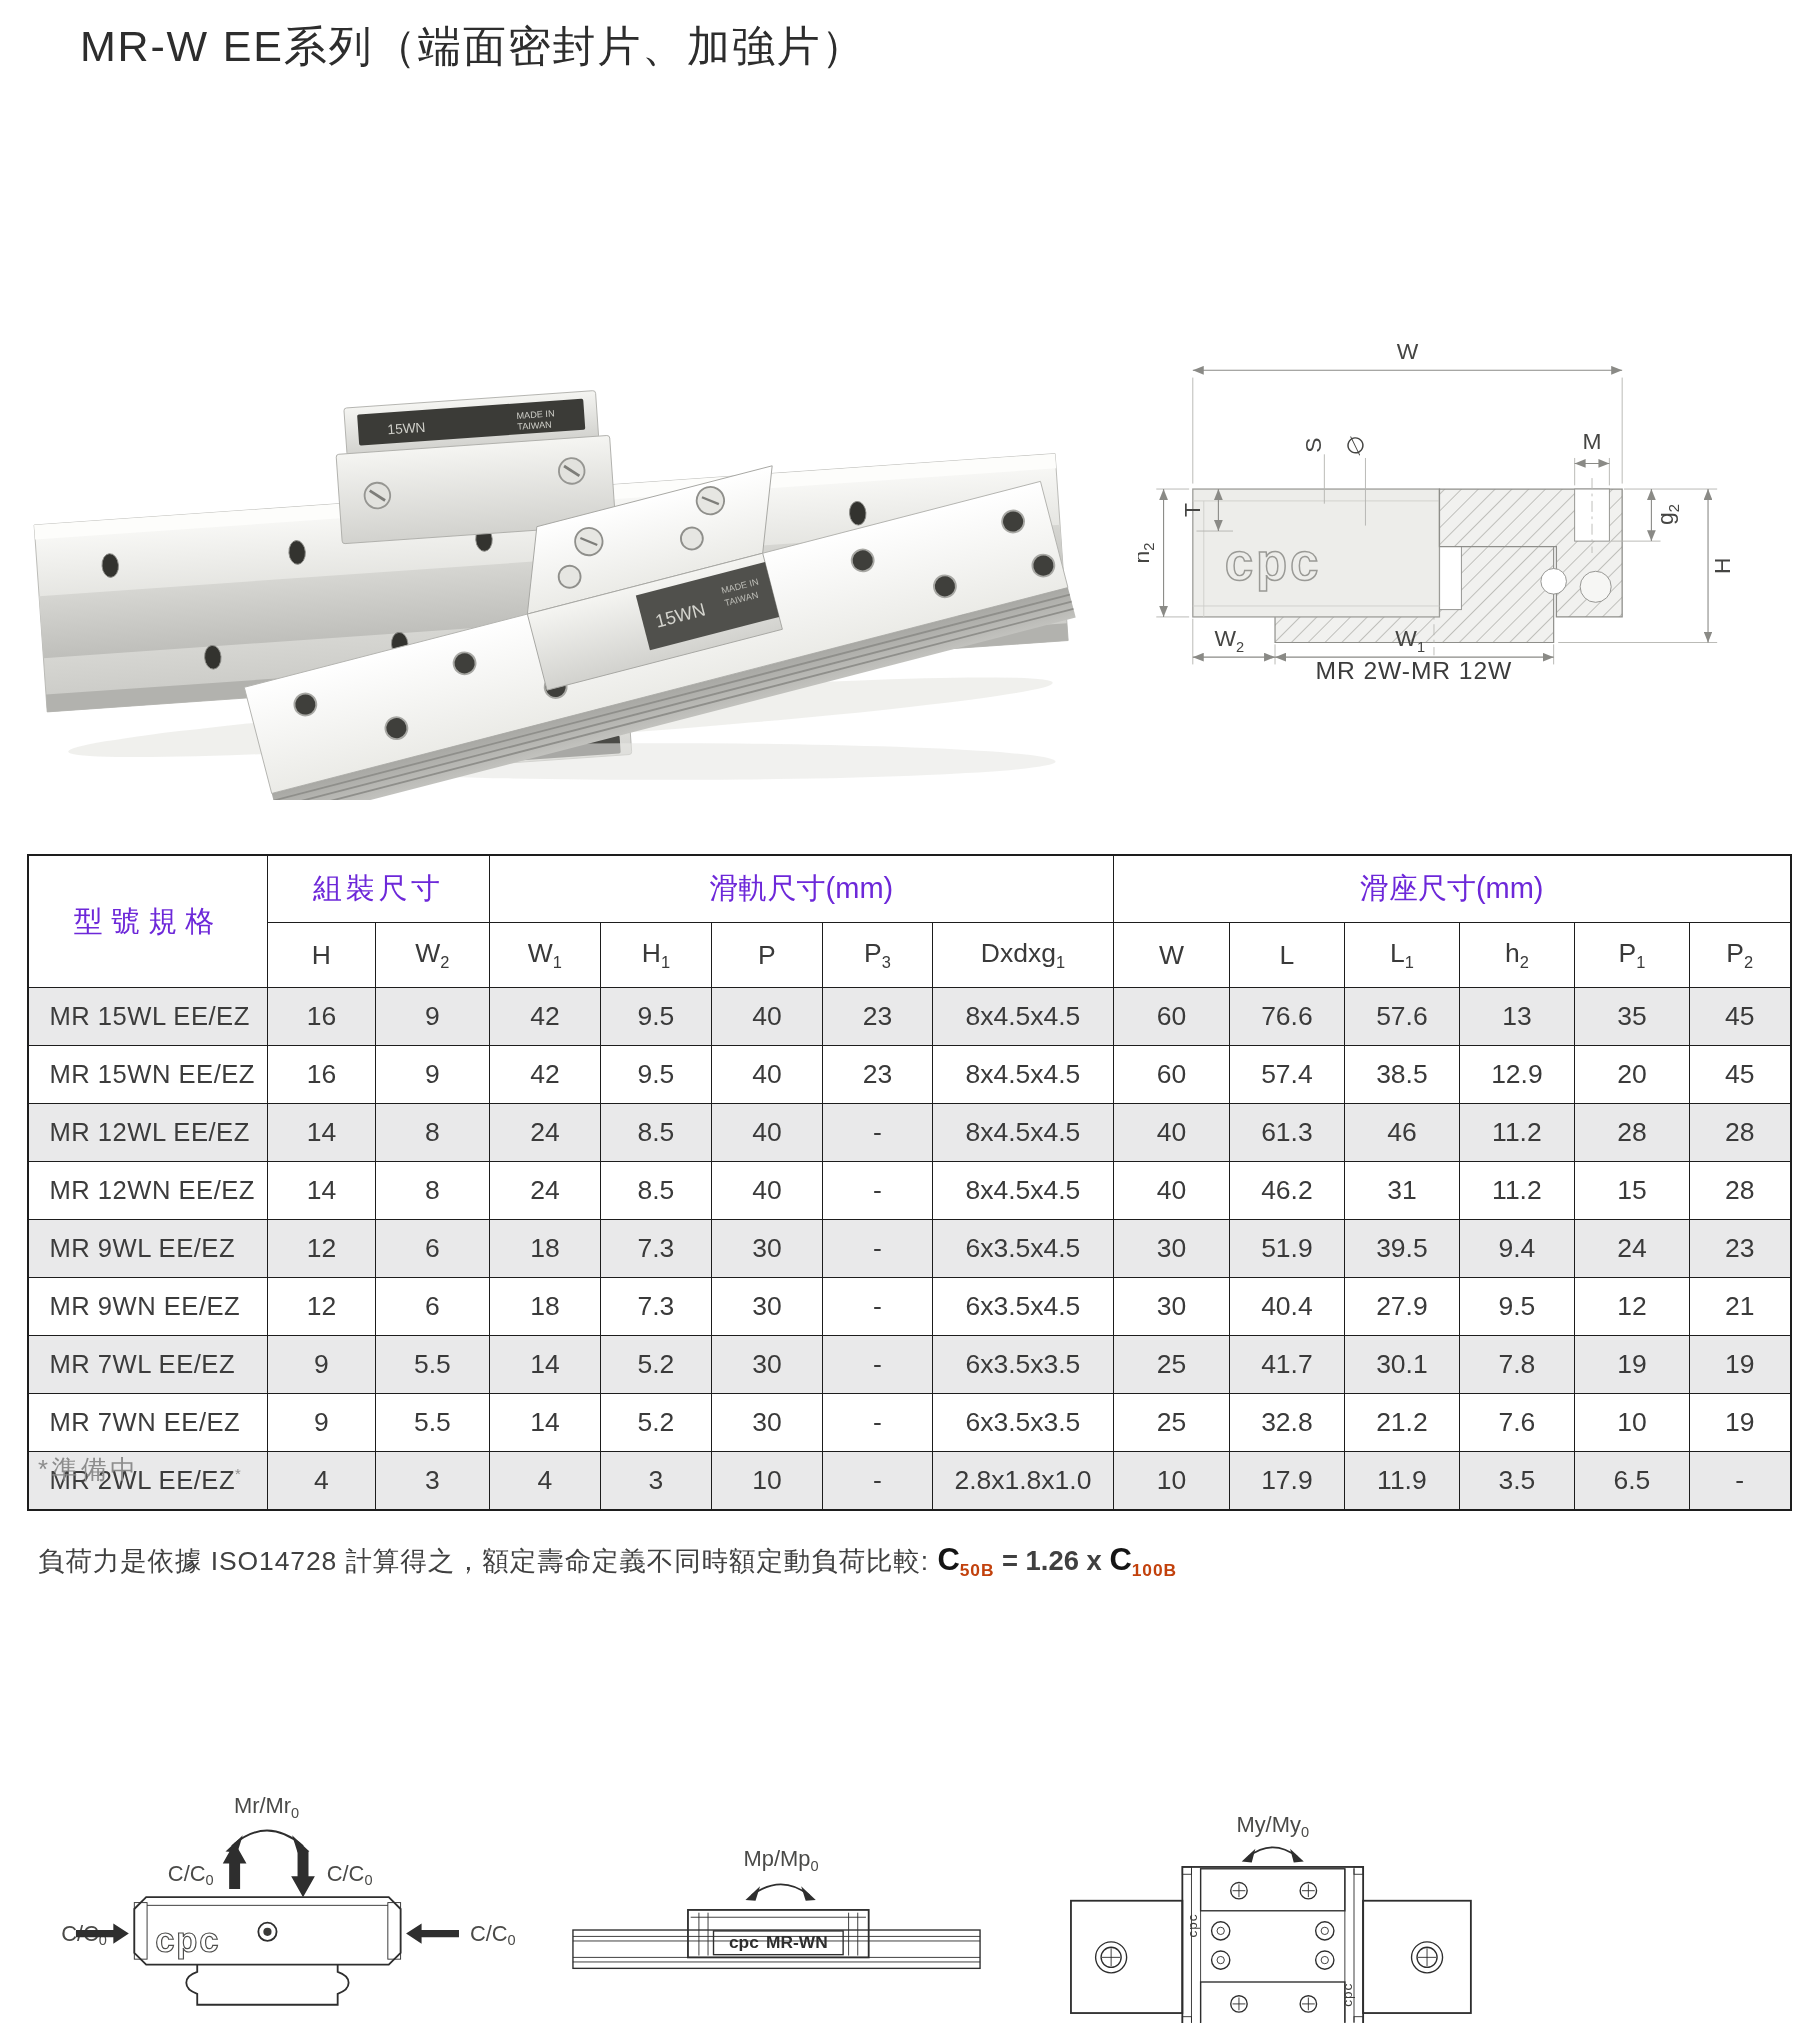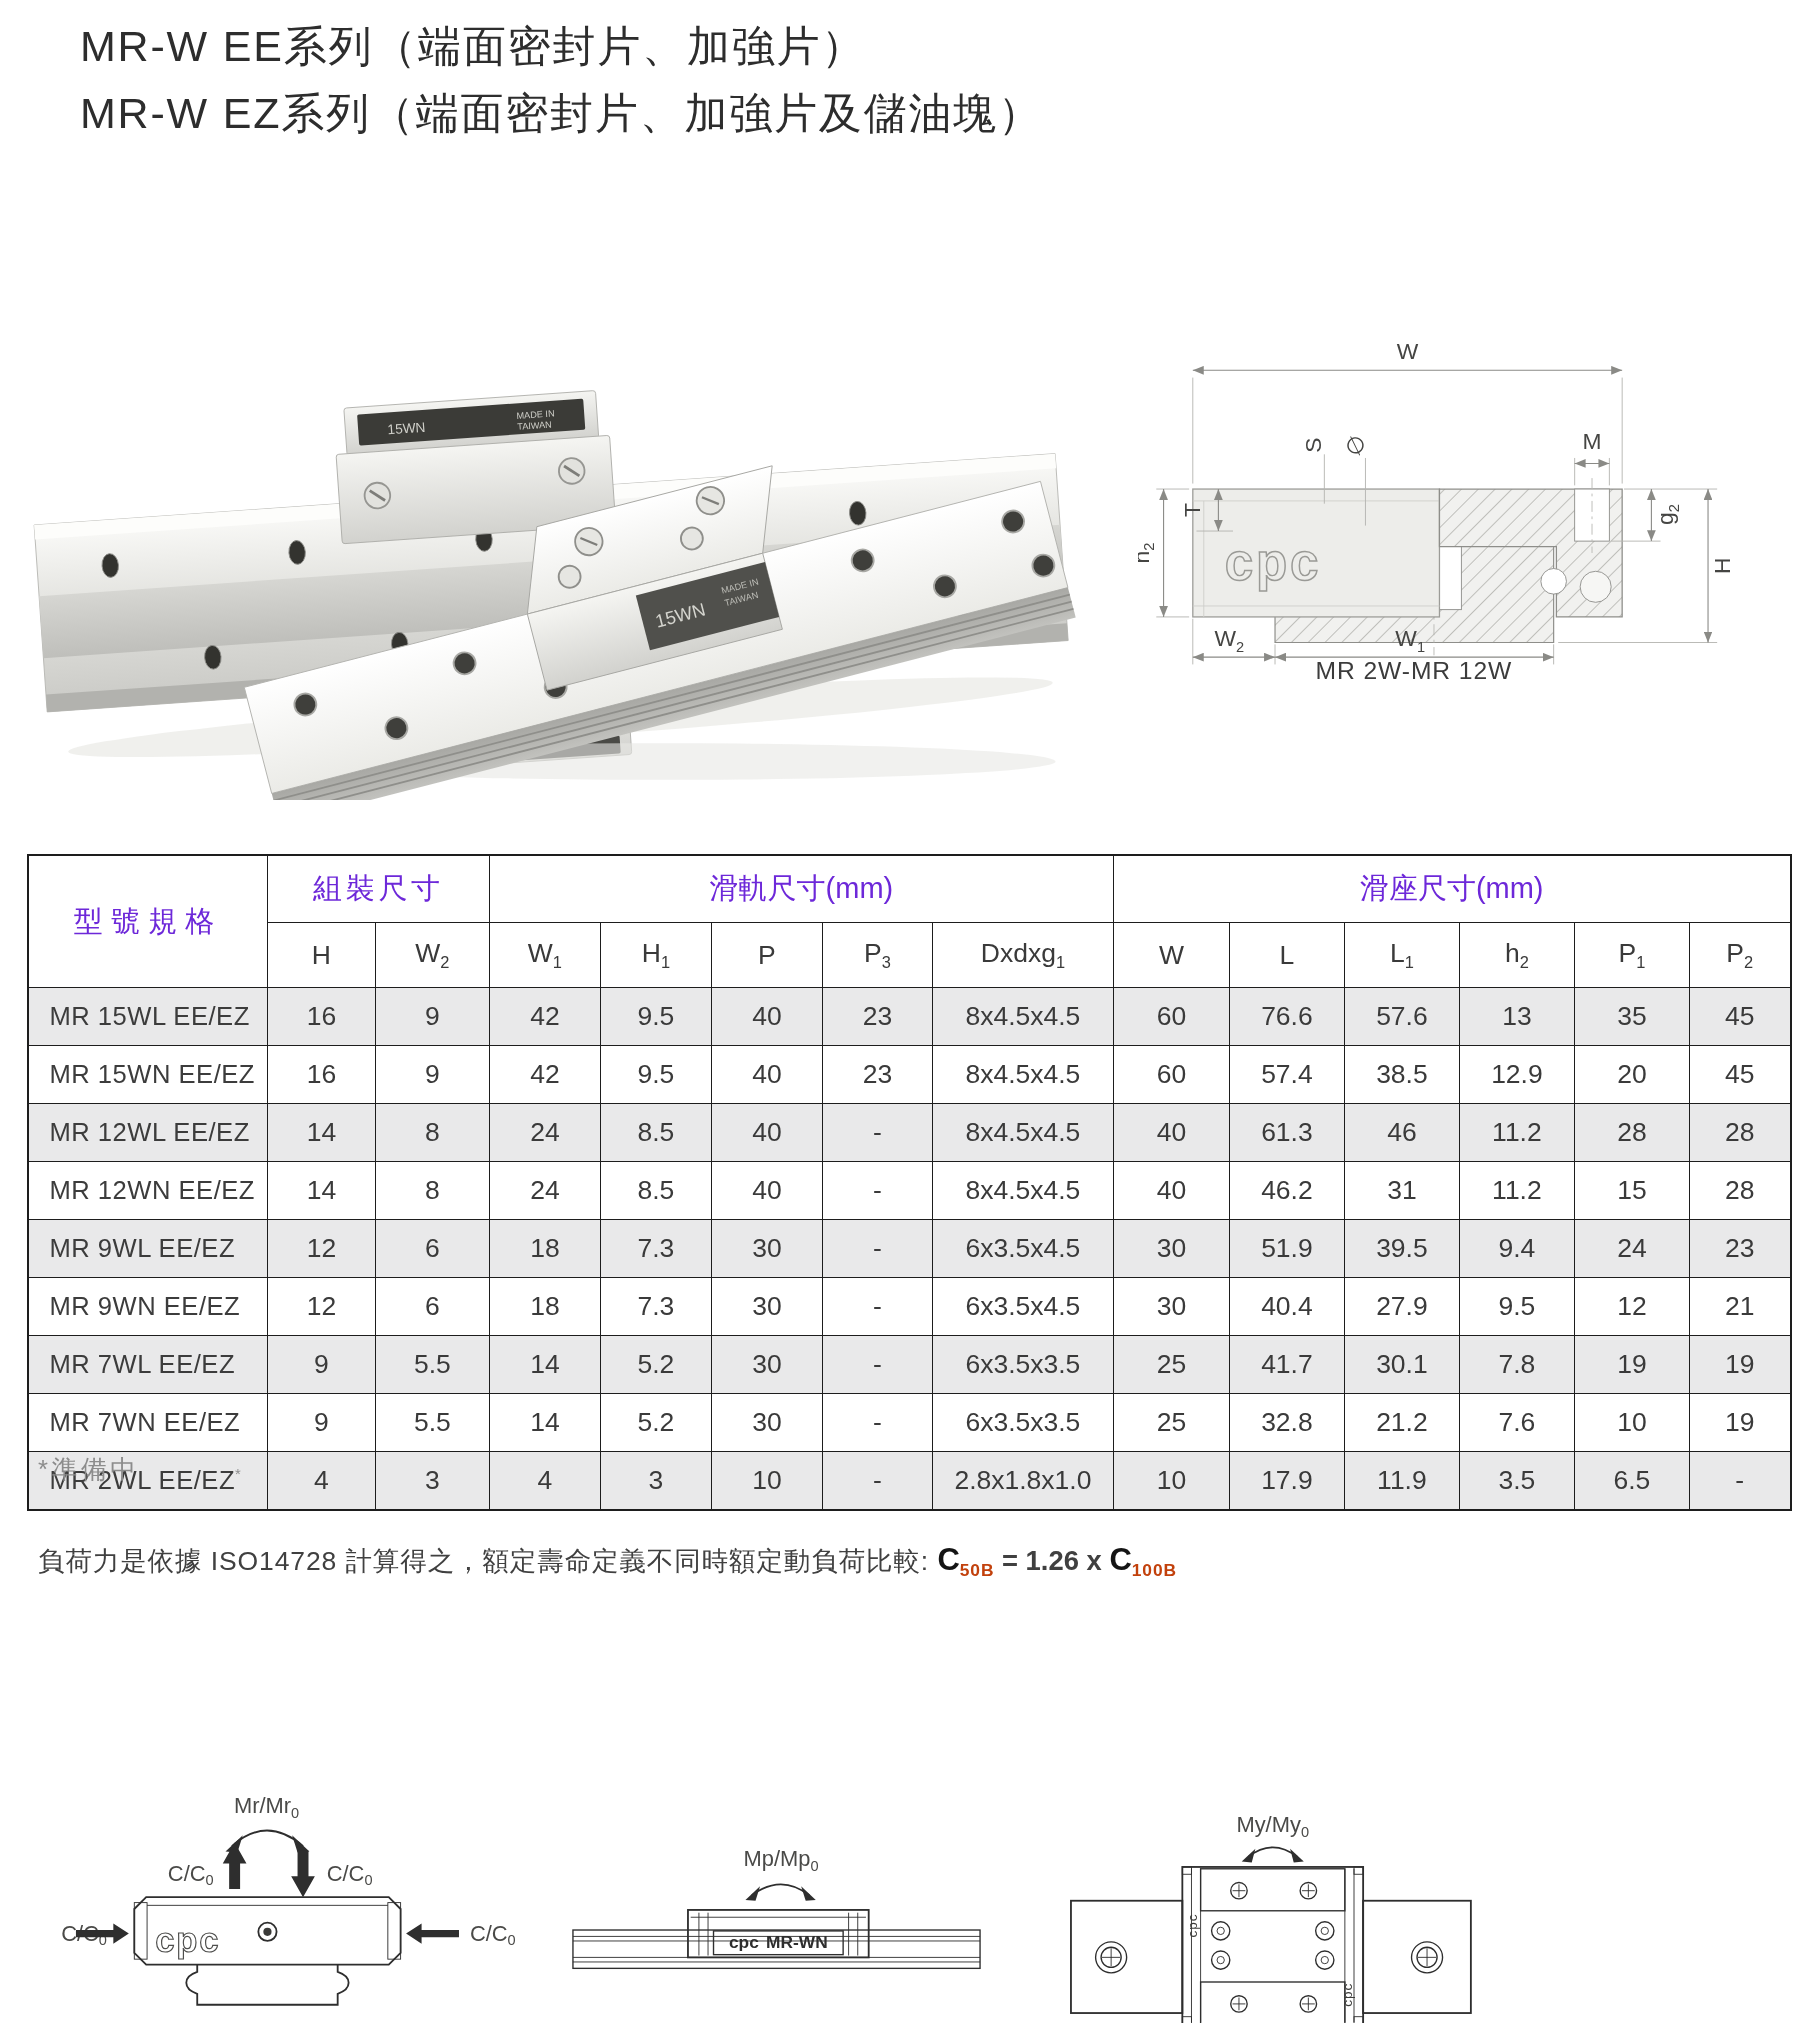--- a/index.html
+++ b/index.html
@@ -44,21 +44,20 @@
   .blk{fill:#2e2e2e;}
   .stripTxt{fill:#cfcfc9;}
 </style>
 </head>
 <body>
 
 <div class="page">
 
   <div class="title">
     <div class="tline">MR-W EE系列（端面密封片、加強片）</div>
-    <div class="tline">MR-W EZ系列（端面密封片、加強片及儲油塊）</div>
   </div>
 
   <svg style="left:23px;top:151px;" width="1060" height="649" viewBox="0 0 1160 710">
     <defs>
       <linearGradient id="gRail" x1="0" y1="0" x2="0" y2="1">
         <stop offset="0" stop-color="#fbfbf9"></stop>
           <stop offset="0.45" stop-color="#e2e2de"></stop>
           <stop offset="1" stop-color="#c9c9c5"></stop>
       </linearGradient>
       <linearGradient id="gMid" x1="0" y1="0" x2="0" y2="1">

